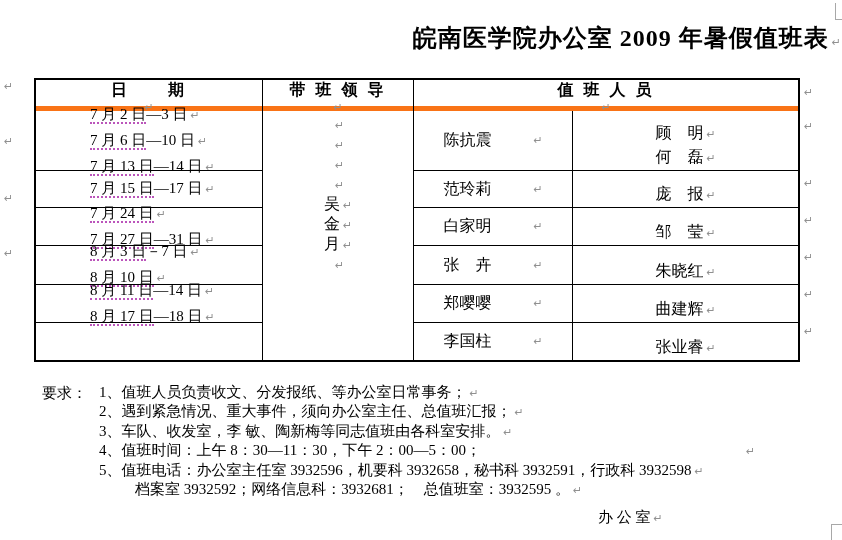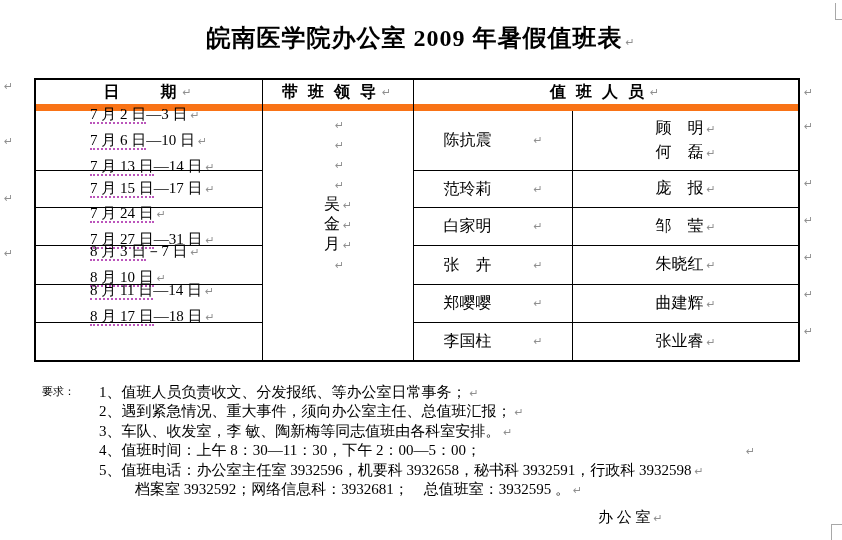--- a/index.html
+++ b/index.html
@@ -5,46 +5,46 @@
   html,body {margin:0; padding:0; background:#ffffff;}
   .page {position:relative; width:842px; height:540px; background:#ffffff; overflow:hidden;
          font-family:"Liberation Serif","DejaVu Serif",serif; color:#000;}
 
   
   .pm {color:#909090; font-family:"DejaVu Sans",sans-serif; font-size:11px; margin-left:3px; font-weight:normal;}
   .margin-mark {position:absolute; left:4px; color:#909090; font-family:"DejaVu Sans",sans-serif; font-size:11px;}
   .row-mark {position:absolute; left:804px; color:#909090; font-family:"DejaVu Sans",sans-serif; font-size:11px;}
 
   
-  .title {position:absolute; top:22px; left:0; width:100%; text-align:center;
+  .title {position:absolute; top:22px; left:0; width:100%; text-align:right;
           font-size:24px; font-weight:bold; letter-spacing:1px; white-space:nowrap;}
 
   
   .tbl {position:absolute; left:34px; top:78px; width:766px; height:284px;
         border:2px solid #000; box-sizing:border-box; display:flex;}
   .col-date {width:227px; border-right:1px solid #000; box-sizing:border-box; display:flex; flex-direction:column;}
   .col-leader {width:151px; border-right:1px solid #000; box-sizing:border-box; display:flex; flex-direction:column;}
   .col-staff {flex:1; display:flex; flex-direction:column;}
-  .hcell {height:31px; border-bottom:7px solid #f97316; box-sizing:border-box; display:flex;
-          align-items:center; justify-content:center; font-weight:bold; font-size:16px; letter-spacing:3px; white-space:nowrap;}
+  .hcell {height:31px; border-bottom:5px solid #f97316; box-sizing:border-box; display:flex;
+          align-items:center; font-weight:bold; font-size:16px; letter-spacing:3px; white-space:nowrap;flex-direction:column;}
   .dcell {box-sizing:border-box; border-bottom:1px solid #000; display:flex; flex-direction:column;
           justify-content:center; padding-left:54px; font-size:15px; line-height:24px; white-space:nowrap;}
   .srow {display:flex; border-bottom:1px solid #000; box-sizing:border-box;}
   .nob {border-bottom:none;}
   .rh0{height:60px;} .rh1{height:37px;} .rh2{height:38px;} .rh3{height:39px;} .rh4{height:38px;} .rh5{height:37px;}
   .s1 {width:159px; border-right:1px solid #000; box-sizing:border-box; display:flex;
        align-items:center; justify-content:center; font-size:16px; white-space:nowrap;gap:39px;}
-  .s2 {flex:1; display:flex; flex-direction:column; align-items:center; justify-content:center;
+  .s2 {flex:1; display:flex; flex-direction:column; align-items:center; justify-content:flex-end;
        font-size:16px; line-height:22px; white-space:nowrap;}
   .leader-body {flex:1; text-align:center; font-size:16px; line-height:20px; padding-top:3px;}
   .leader-line {height:20px;}
   .du {border-bottom:2px dotted #bb55bb; padding-bottom:0px;}
 
   
-  .req-label {position:absolute; left:42px; top:384px; font-size:11px; white-space:nowrap;}
+  .req-label {position:absolute; left:42px; top:384px; font-size:15px; white-space:nowrap;}
   .req-lines {position:absolute; left:99px; top:384px; font-size:15px;}
   .req-line {height:19.4px; line-height:16px; white-space:nowrap;}
   .indent {margin-left:36px;}
   .pm-far {margin-left:265px;}
 
   
   .sig-office {position:absolute; left:598px; top:496px; font-size:15px; white-space:nowrap;margin-top:12px;}
   .sig-date {position:absolute; left:574px; top:515px; font-size:15px; white-space:nowrap;margin-top:28px;}
 
   

